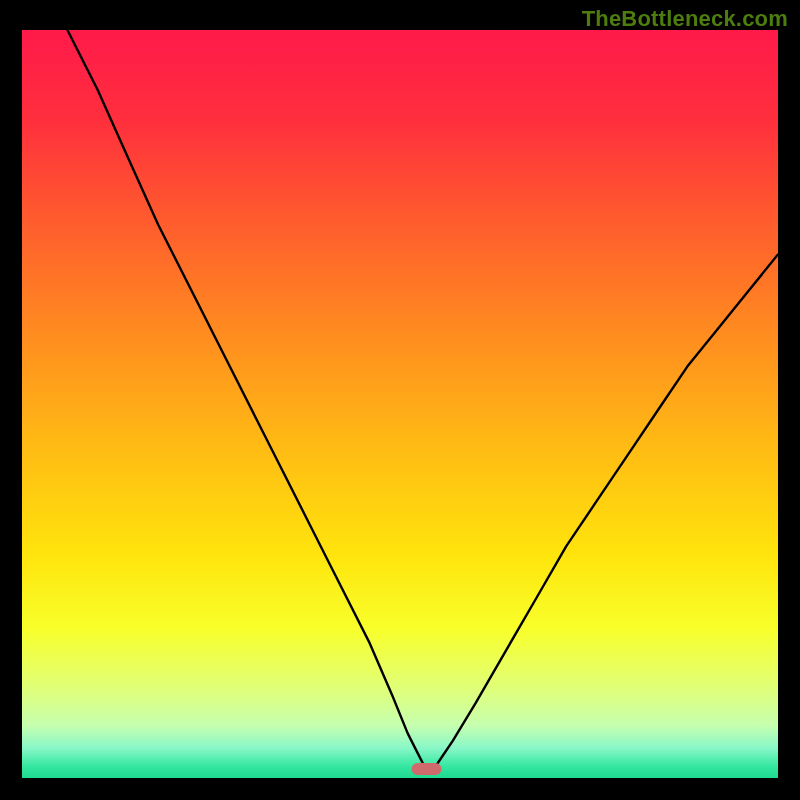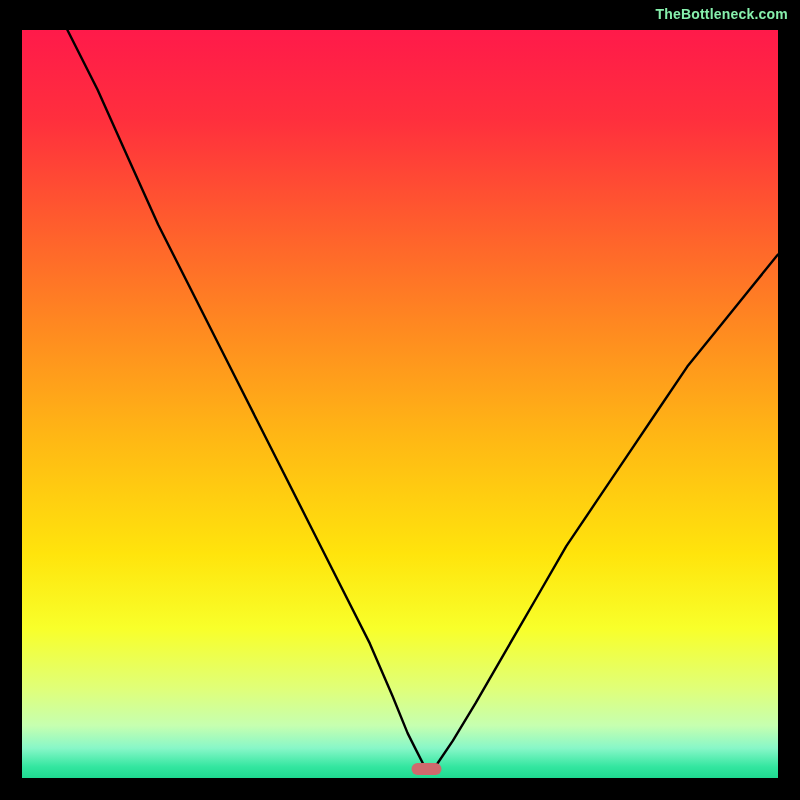--- a/index.html
+++ b/index.html
@@ -14,23 +14,23 @@
     position: relative;
     width: 800px;
     height: 800px;
     background: #000;
   }
   .watermark {
     position: absolute;
     top: 6px;
     right: 12px;
     font-family: Arial, Helvetica, sans-serif;
-    font-size: 14px;
+    font-size: 22px;
     font-weight: bold;
-    color: #86efac;
+    color: #4d7c0f;
     letter-spacing: 0.2px;
     user-select: none;
   }
   .plot {
     position: absolute;
     left: 22px;
     top: 30px;
     width: 756px;
     height: 748px;
     overflow: hidden;

